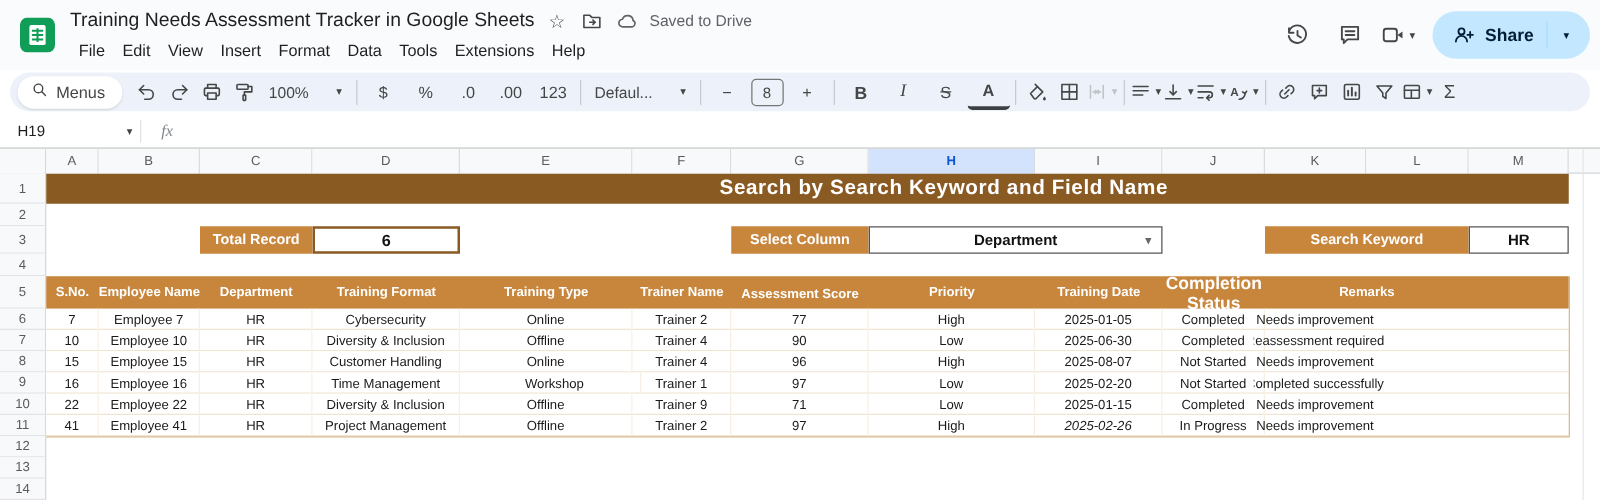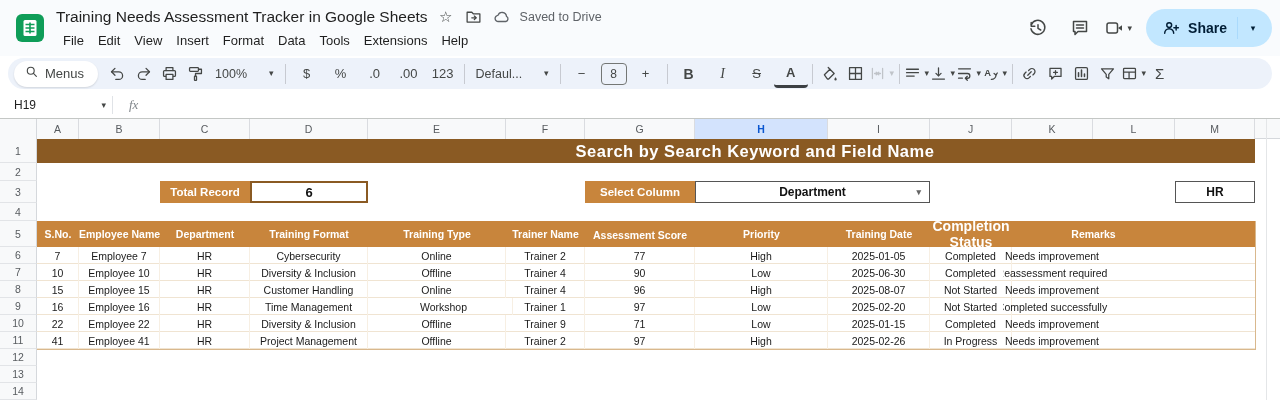--- a/index.html
+++ b/index.html
@@ -363,20 +363,21 @@
       <div class="abs rowh" style="left: 0px; top: 230px; width: 37px; height: 17px;">12</div>
       <div class="abs rowh" style="left: 0px; top: 247px; width: 37px; height: 17px;">13</div>
       <div class="abs rowh" style="left: 0px; top: 264px; width: 37px; height: 17px;">14</div>
       <div class="abs banner" style="left: 37px; top: 20px; width: 1218px; height: 24px;">
         <span>Search by Search Keyword and Field Name</span>
       </div>
       <div class="abs ctl-label" style="left: 160px; top: 62px; width: 90px; height: 22px;">Total Record</div>
       <div class="abs ctl-value brown" style="left: 250px; top: 62px; width: 118px; height: 22px;">6</div>
       <div class="abs ctl-label" style="left: 585px; top: 62px; width: 110px; height: 22px;">Select Column</div>
       <div class="abs ctl-value dark" style="left: 695px; top: 62px; width: 235px; height: 22px;">Department<span class="dd-caret">▾</span></div>
+      <div class="abs ctl-label" style="left: 1012px; top: 62px; width: 163px; height: 22px;">Search Keyword</div>
       <div class="abs ctl-value dark" style="left: 1175px; top: 62px; width: 80px; height: 22px;">HR</div>
       <div class="abs th-band" style="left: 37px; top: 102px; width: 1218px; height: 26px;"></div>
       <div class="abs th-cell" style="left: 37px; top: 102px; width: 42px; height: 26px;">S.No.</div>
       <div class="abs th-cell" style="left: 79px; top: 102px; width: 81px; height: 26px;">Employee Name</div>
       <div class="abs th-cell" style="left: 160px; top: 102px; width: 90px; height: 26px;">Department</div>
       <div class="abs th-cell" style="left: 250px; top: 102px; width: 118px; height: 26px;">Training Format</div>
       <div class="abs th-cell" style="left: 368px; top: 102px; width: 138px; height: 26px;">Training Type</div>
       <div class="abs th-cell" style="left: 506px; top: 102px; width: 79px; height: 26px;">Trainer Name</div>
       <div class="abs th-cell" style="left: 585px; top: 102px; width: 110px; height: 28px;">Assessment Score</div>
       <div class="abs th-cell" style="left: 695px; top: 102px; width: 133px; height: 26px;">Priority</div>
@@ -460,21 +461,21 @@
       </div>
       <div class="abs tr" style="left: 37px; top: 213px; width: 1218px; height: 17px;">
         <div class="abs td-cell" style="left: 0px; top: 0px; width: 42px; height: 17px;">41</div>
         <div class="abs td-cell" style="left: 42px; top: 0px; width: 81px; height: 17px;">Employee 41</div>
         <div class="abs td-cell" style="left: 123px; top: 0px; width: 90px; height: 17px;">HR</div>
         <div class="abs td-cell" style="left: 213px; top: 0px; width: 118px; height: 17px;">Project Management</div>
         <div class="abs td-cell" style="left: 331px; top: 0px; width: 138px; height: 17px;">Offline</div>
         <div class="abs td-cell" style="left: 469px; top: 0px; width: 79px; height: 17px;">Trainer 2</div>
         <div class="abs td-cell" style="left: 548px; top: 0px; width: 110px; height: 17px;">97</div>
         <div class="abs td-cell" style="left: 658px; top: 0px; width: 133px; height: 17px;">High</div>
-        <div class="abs td-cell" style="left: 791px; top: 0px; width: 102px; height: 17px;">2025-02-26</div>
+        <div class="abs td-cell" style="left: 791px; top: 0px; width: 102px; height: 17px; font-style: italic;">2025-02-26</div>
         <div class="abs td-cell" style="left: 893px; top: 0px; width: 82px; height: 17px;">In Progress</div>
         <div class="abs td-cell remarks-clip" style="left: 966px; top: 0px; width: 252px; height: 17px;">
           <span>Needs improvement</span>
         </div>
       </div>
       <div class="abs edge" style="left: 1255px; top: 102px; width: 1px; height: 128px;"></div>
       <div class="abs edge" style="left: 37px; top: 230px; width: 1219px; height: 1px;"></div>
       <div class="abs sb-line" style="left: 1266px; top: 0px; width: 1px; height: 282px;"></div>
     </div>
 

